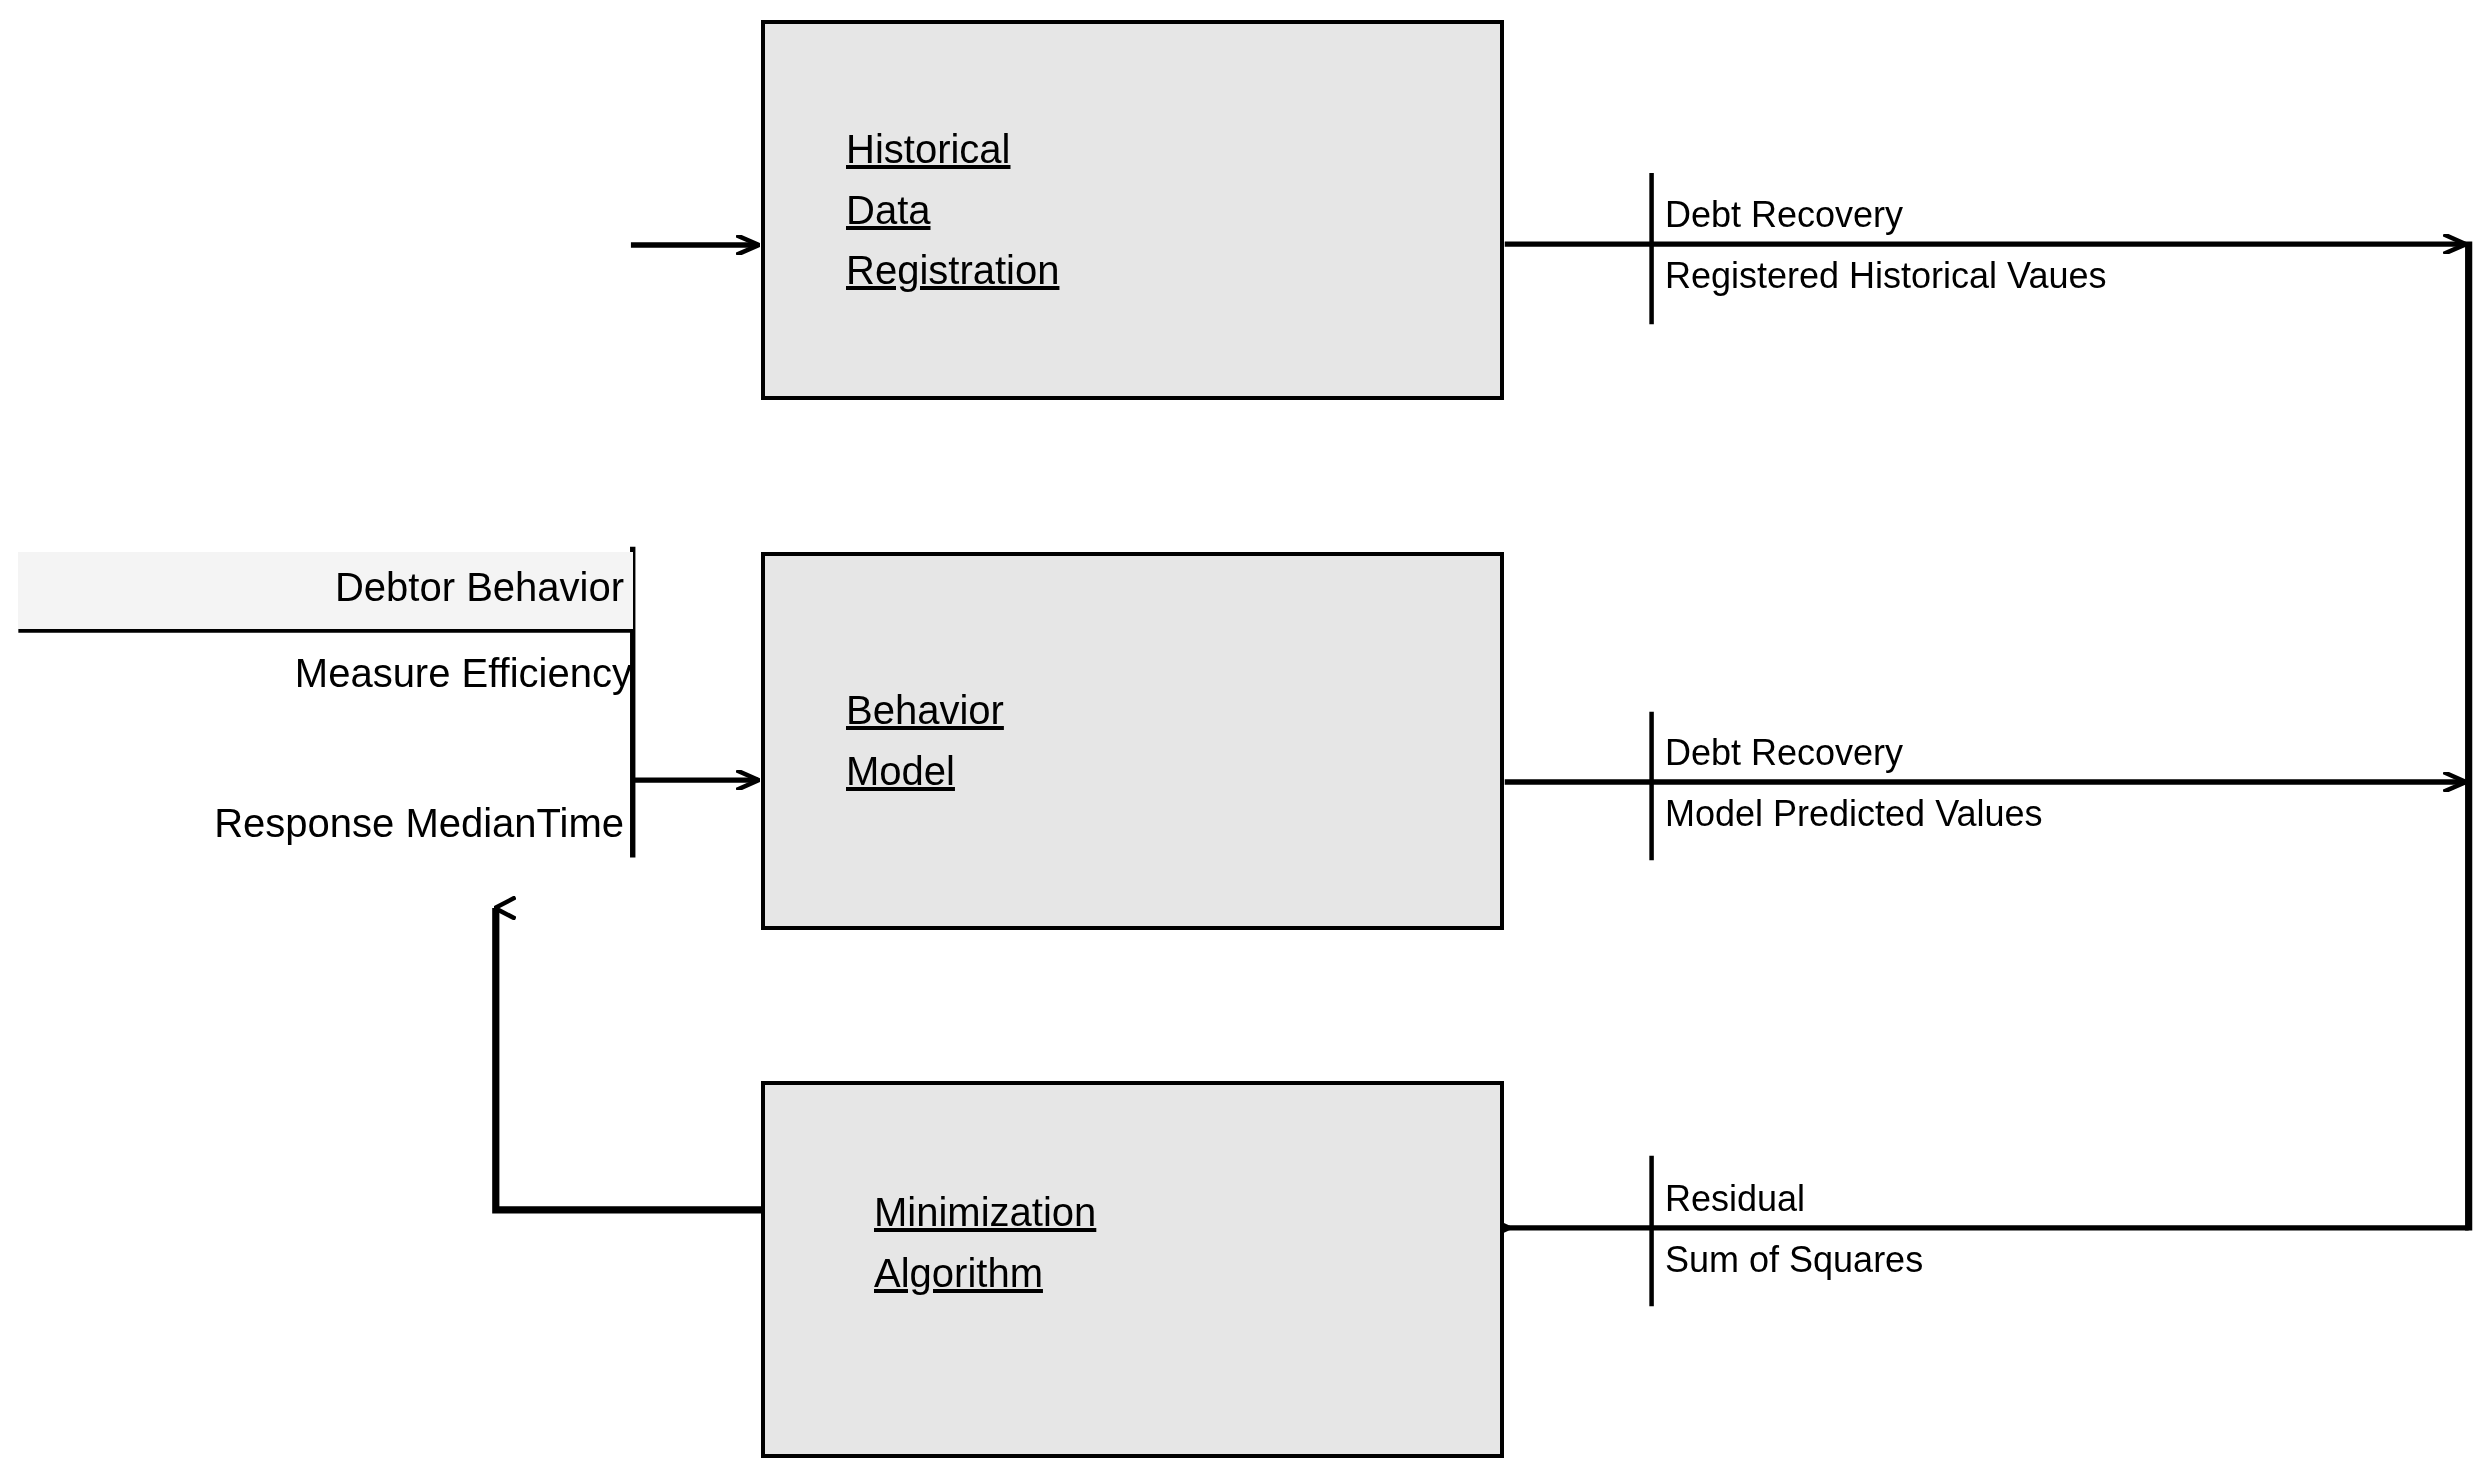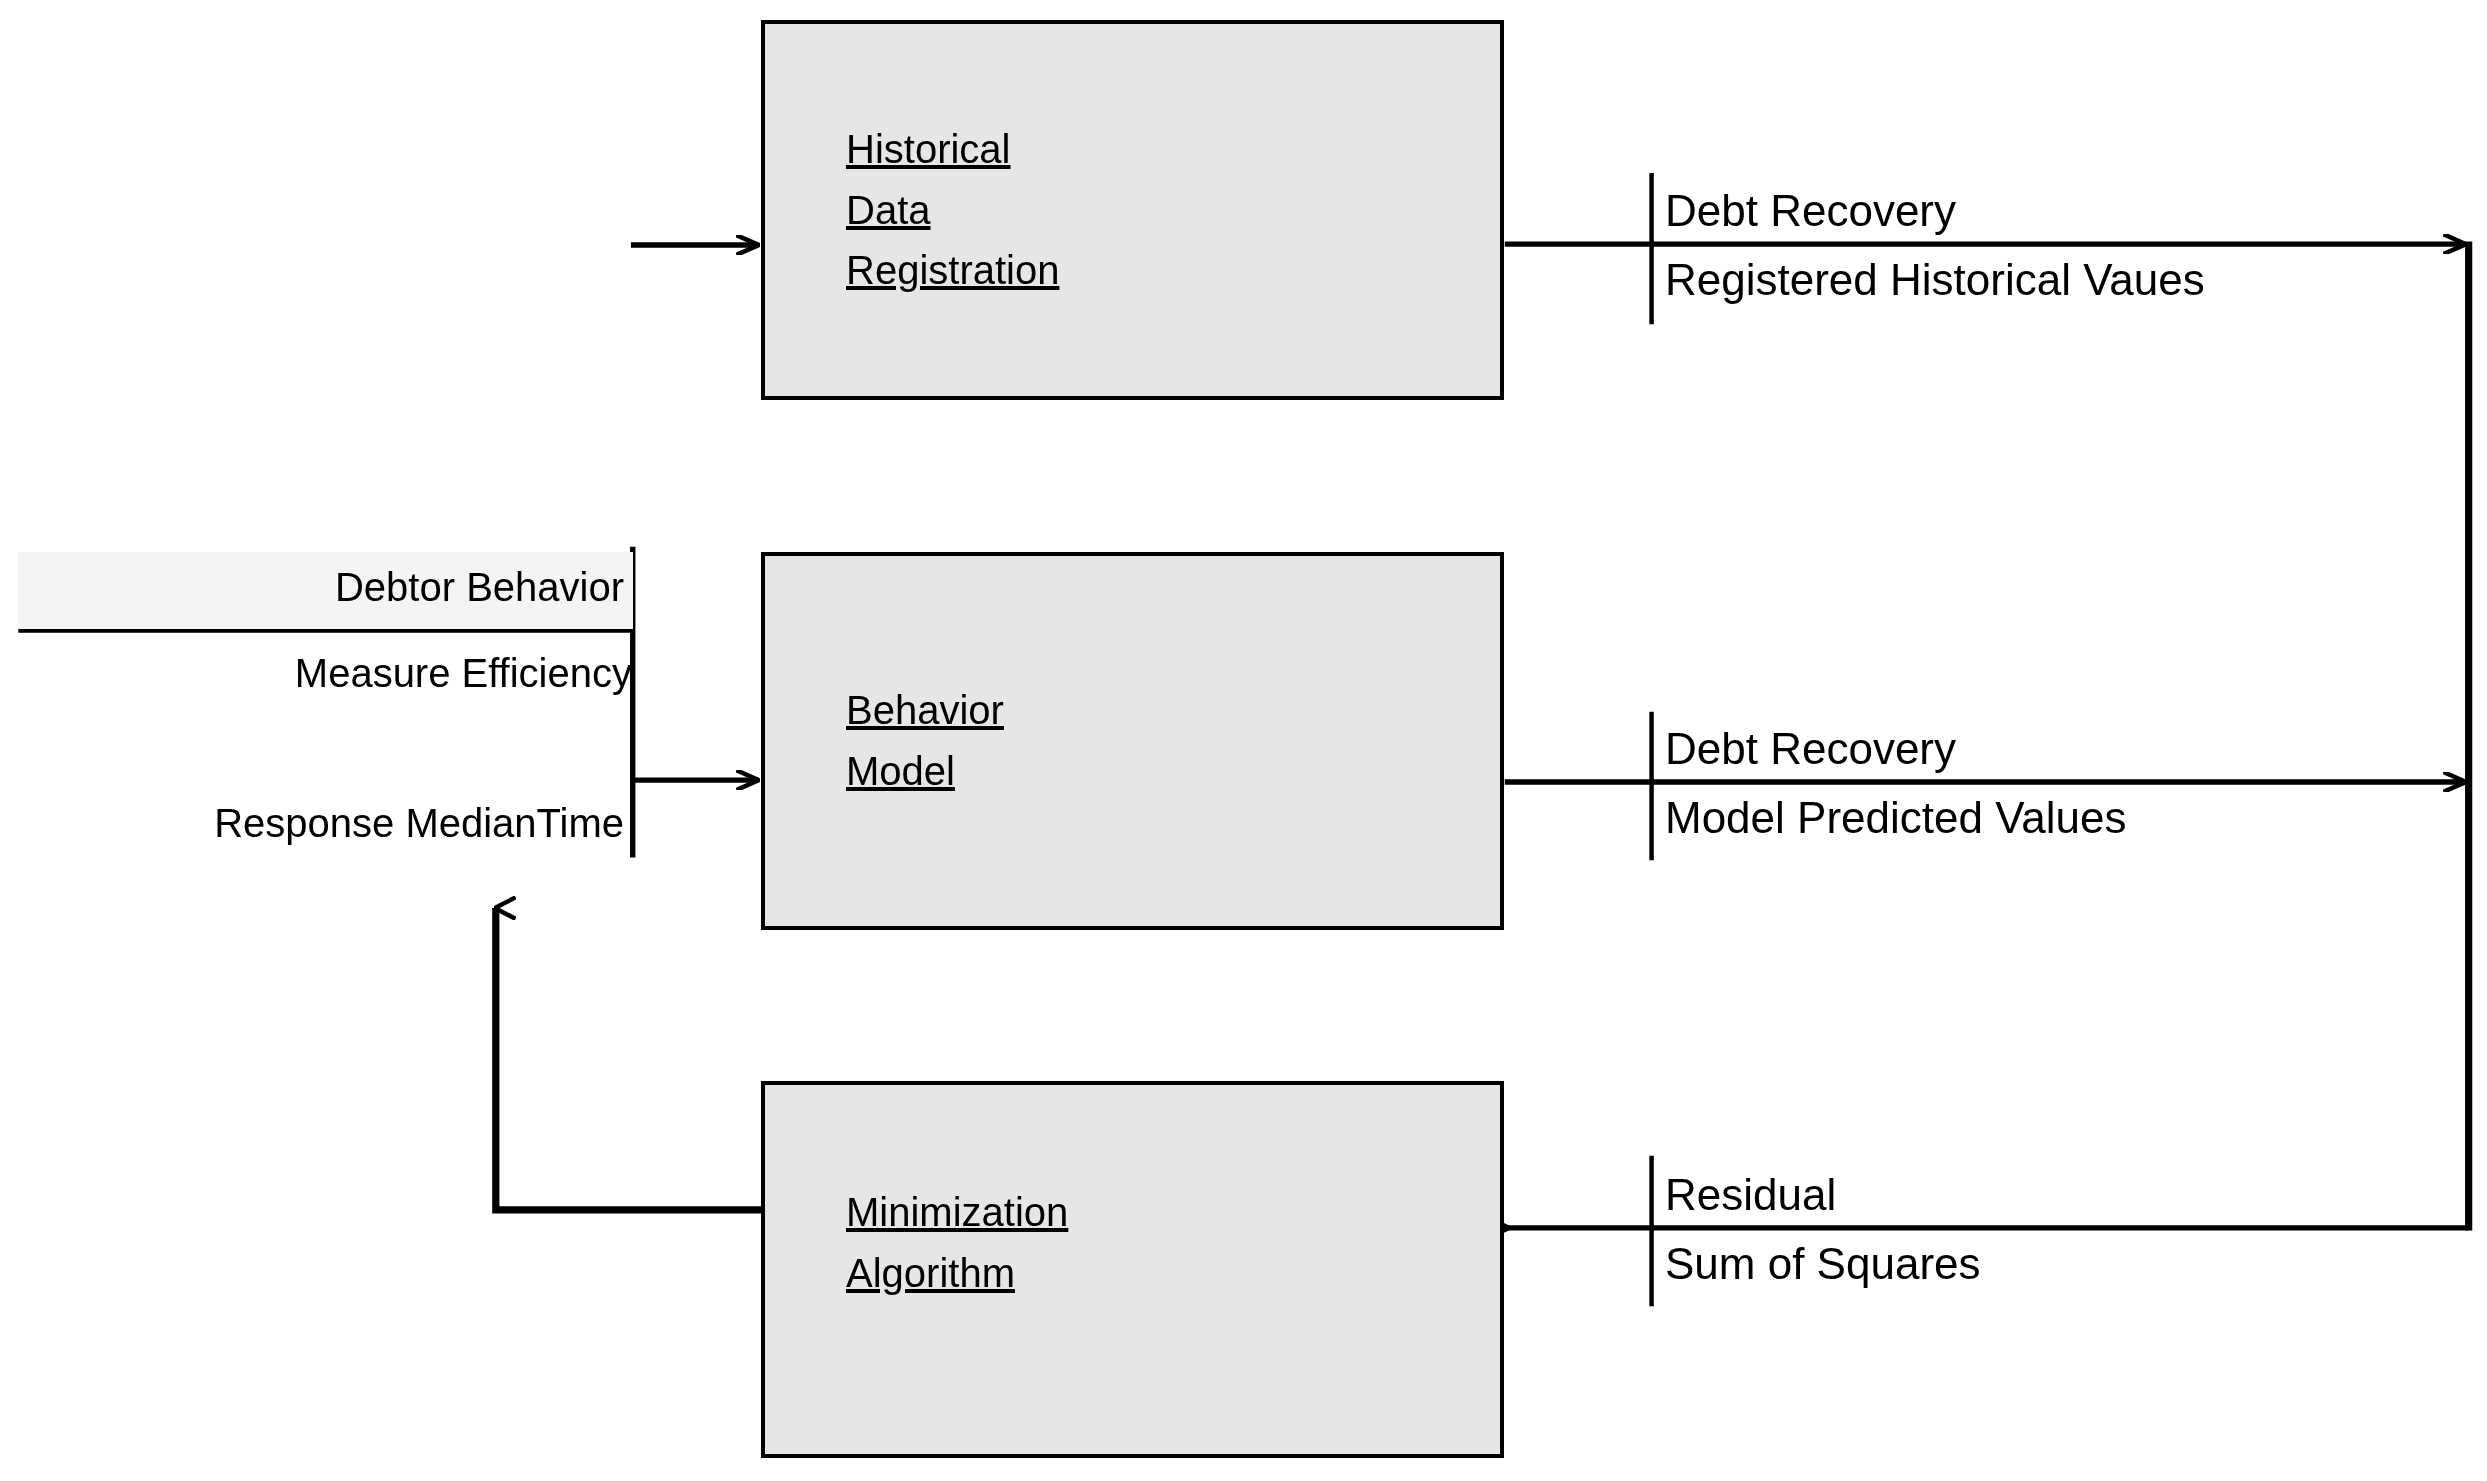--- a/index.html
+++ b/index.html
@@ -36,21 +36,21 @@
   }
   .proc-label {
     padding-left: 81px;
     font-size: 40px;
     line-height: 1.52;
     color: #000000;
     white-space: pre;
   }
   .edge-label {
     position: absolute;
-    font-size: 44px;
+    font-size: 36px;
     line-height: 1.0;
     color: #000000;
     white-space: nowrap;
   }
   .edge-label.above {
     bottom: 100%;
     padding-bottom: 10.8px;
   }
   .edge-label.below {
     top: 100%;
@@ -127,21 +127,21 @@
     <div class="proc-label">Historical</div>
     <div class="proc-label">Data</div>
     <div class="proc-label">Registration</div>
   </div>
 
   <div class="proc-box" style="left:761px; top:552px; width:743px; height:378px;">
     <div class="proc-label">Behavior</div>
     <div class="proc-label">Model</div>
   </div>
 
-  <div class="proc-box" style="left:761px; top:1081px; width:743px; height:377px; justify-content:flex-start; padding-top:97px;">
+  <div class="proc-box" style="left:761px; top:1081px; width:743px; height:377px; justify-content:flex-start; padding-top:97px;padding-left:28px;">
     <div class="proc-label">Minimization</div>
     <div class="proc-label">Algorithm</div>
   </div>
 
   <div class="label-group" style="left:1665px; top:244px;">
     <div class="edge-label above">Debt Recovery</div>
     <div class="edge-label below">Registered Historical Vaues</div>
   </div>
 
   <div class="label-group" style="left:1665px; top:782px;">

